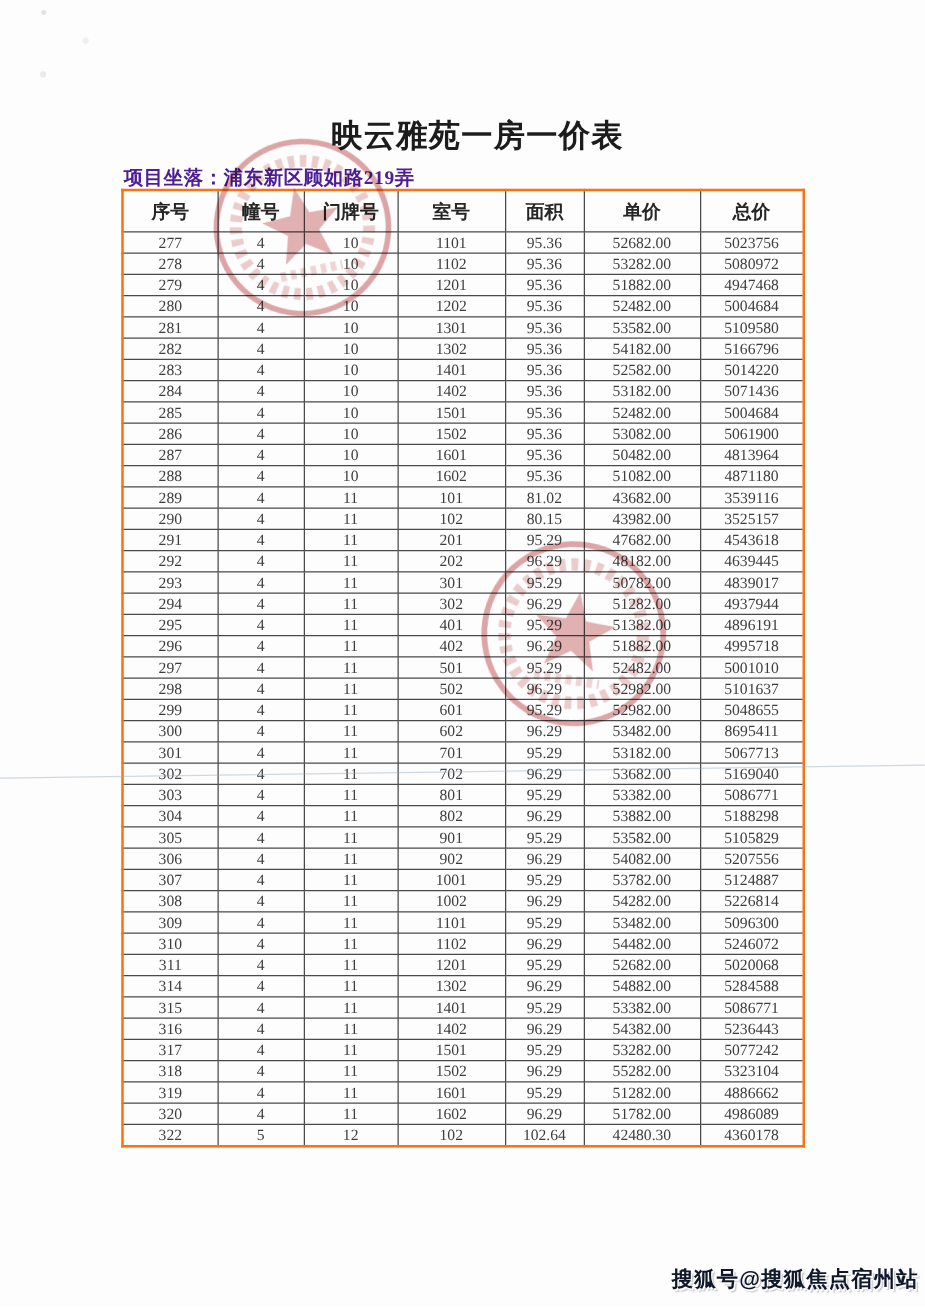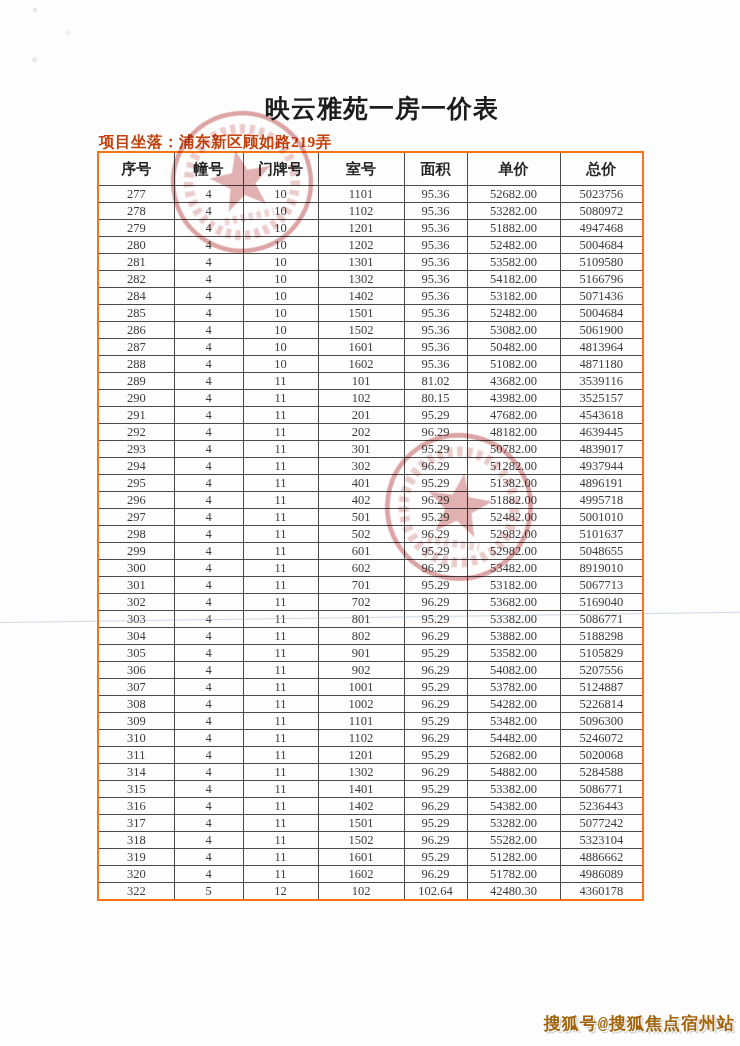--- a/index.html
+++ b/index.html
@@ -9,21 +9,21 @@
     font-family:"Liberation Serif","DejaVu Serif",serif;
     color:#3a3a3a;
   }
   .doc-title {
     position:absolute; top:80px; left:0; width:740px;
     text-align:center; font-size:25px; font-weight:bold;
     color:#1c1c1c; letter-spacing:1px; margin:12px;
   }
   .location {
     position:absolute; top:132px; left:99px;
-    font-size:15.5px; font-weight:bold; color:#c2410c;
+    font-size:15.5px; font-weight:bold; color:#4c1d95;
     letter-spacing:0.5px;
   }
   .table-wrap { position:absolute; top:151px; left:97px; width:545px; }
   table.price {
     border-collapse:collapse; width:545px; table-layout:fixed;
     border:2px solid #f97316;
   }
   table.price th, table.price td {
     border:1px solid #4a4a4a; text-align:center; padding:0;
     overflow:hidden; white-space:nowrap;
@@ -46,23 +46,23 @@
     position:absolute; top:622px; left:0; width:740px; height:0;
     border-top:1.5px solid rgba(150,172,192,0.45);
     transform:rotate(-0.8deg); transform-origin:left center;
   }
   .speck { position:absolute; border-radius:50%; background:#8a8a8a; opacity:0.22; }
   #speck1 { left:33px; top:8px;  width:4px; height:4px; }
   #speck2 { left:66px; top:30px; width:5px; height:5px; opacity:0.12; }
   #speck3 { left:32px; top:57px; width:5px; height:5px; opacity:0.16; }
   .watermark {
     position:absolute; top:1012px; right:5px;
-    font-family:Liberation Mono, monospace;
+    font-family:Liberation Sans, sans-serif;
     font-size:17px; font-weight:bold; letter-spacing:1px;
-    color:#a16207;
+    color:#0f172a;
     text-shadow:1px 1px 0 #ffffff, 2px 2px 1px rgba(110,110,110,0.4);
     text-align:right;
   }
 </style>
 </head>
 <body>
 
 <div class="page">
 
   <span class="speck" id="speck1"></span>
@@ -144,20 +144,29 @@
           <tr>
             <td>282</td>
             <td>4</td>
             <td>10</td>
             <td>1302</td>
             <td>95.36</td>
             <td>54182.00</td>
             <td>5166796</td>
           </tr>
           <tr>
+            <td>283</td>
+            <td>4</td>
+            <td>10</td>
+            <td>1401</td>
+            <td>95.36</td>
+            <td>52582.00</td>
+            <td>5014220</td>
+          </tr>
+          <tr>
             <td>284</td>
             <td>4</td>
             <td>10</td>
             <td>1402</td>
             <td>95.36</td>
             <td>53182.00</td>
             <td>5071436</td>
           </tr>
           <tr>
             <td>285</td>
@@ -294,21 +303,21 @@
             <td>52982.00</td>
             <td>5048655</td>
           </tr>
           <tr>
             <td>300</td>
             <td>4</td>
             <td>11</td>
             <td>602</td>
             <td>96.29</td>
             <td>53482.00</td>
-            <td>8919010</td>
+            <td>8695411</td>
           </tr>
           <tr>
             <td>301</td>
             <td>4</td>
             <td>11</td>
             <td>701</td>
             <td>95.29</td>
             <td>53182.00</td>
             <td>5067713</td>
           </tr>

